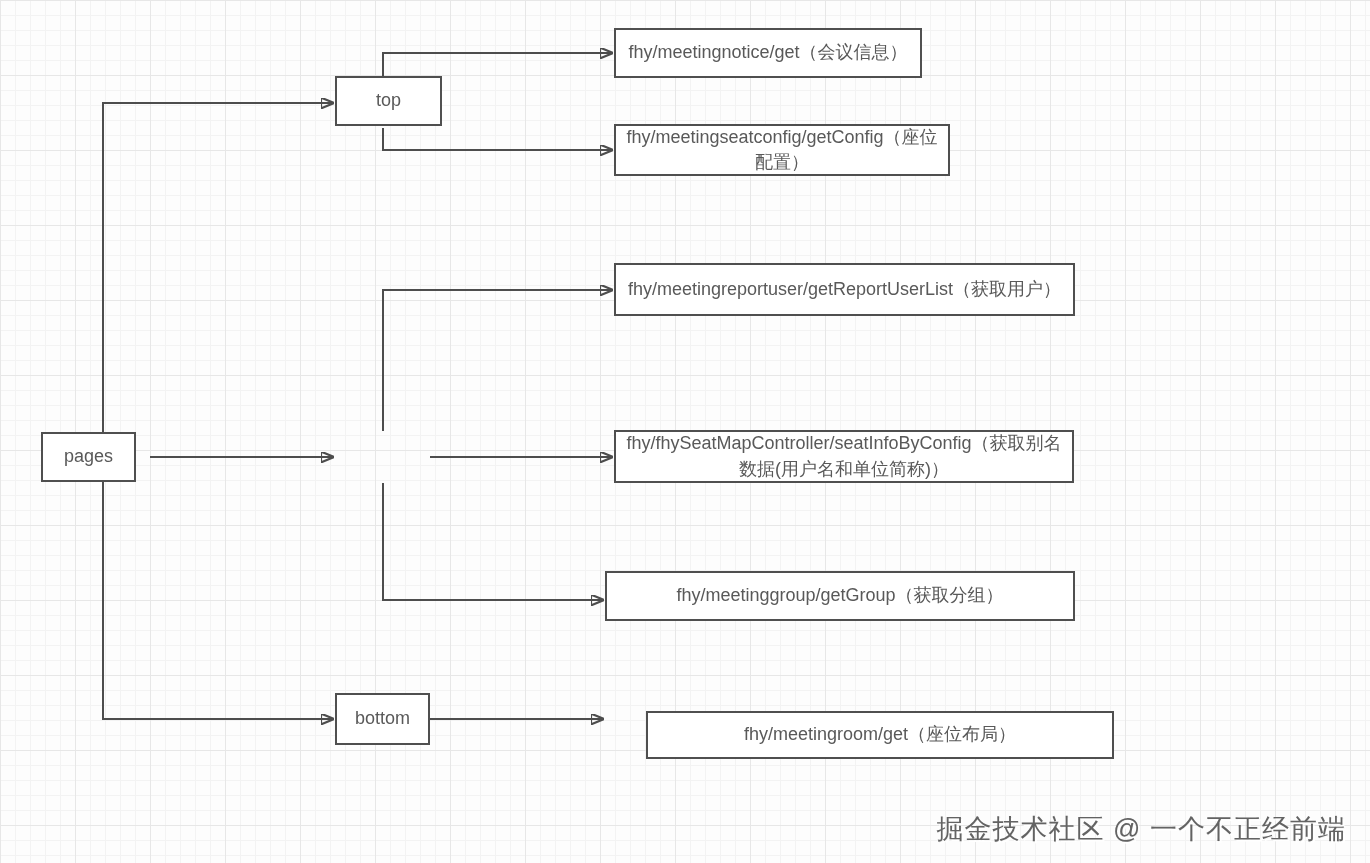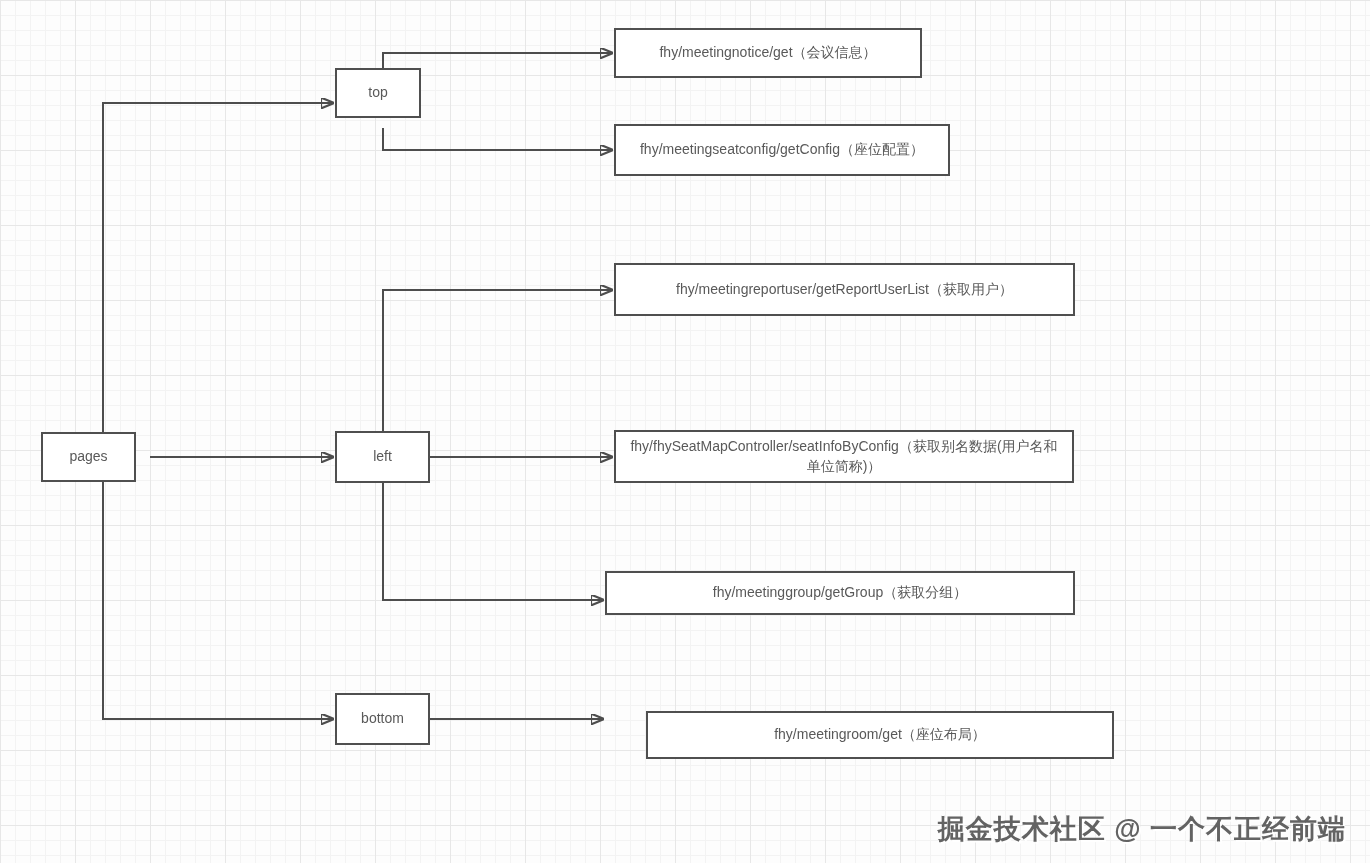--- a/index.html
+++ b/index.html
@@ -31,45 +31,45 @@
     fill: none;
     stroke: #4d4d4d;
     stroke-width: 2;
   }
   .node {
     position: absolute;
     box-sizing: border-box;
     background: #ffffff;
     border: 2px solid #4f4f4f;
     color: #595959;
-    font-size: 14px;
+    font-size: 18px;
     line-height: 1.4;
     display: flex;
     align-items: center;
     justify-content: center;
     text-align: center;
     padding: 0 10px;
   }
   
   .n-pages   { left: 41px;  top: 432px; width: 95px;  height: 50px; }
-  .n-top     { left: 335px; top: 68px;  width: 86px;  height: 50px; }
+  .n-top     { left: 335px; top: 76px;  width: 107px;  height: 50px; }
   .n-left    { left: 335px; top: 431px; width: 95px;  height: 52px; }
   .n-bottom  { left: 335px; top: 693px; width: 95px;  height: 52px; }
   .n-api1    { left: 614px; top: 28px;  width: 308px; height: 50px; }
   .n-api2    { left: 614px; top: 124px; width: 336px; height: 52px; }
   .n-api3    { left: 614px; top: 263px; width: 461px; height: 53px; }
   .n-api4    { left: 614px; top: 430px; width: 460px; height: 53px; }
-  .n-api5    { left: 605px; top: 571px; width: 470px; height: 44px; }
+  .n-api5    { left: 605px; top: 571px; width: 470px; height: 50px; }
   .n-api6    { left: 605px; top: 711px; width: 468px; height: 48px; margin-left: 41px; }
   .watermark {
     position: absolute;
     right: 24px;
     bottom: 16px;
     font-size: 27px;
-    font-weight: 700;
+    font-weight: 400;
     letter-spacing: 1px;
     color: #636363;
     text-shadow: 2px 2px 0 #ffffff, 1px 1px 0 #f2f2f2;
     white-space: nowrap;
   }
 </style>
 </head>
 <body>
 
 <div id="canvas">
@@ -88,21 +88,20 @@
     <path d="M383,431 L383,290 L613,290" marker-end="url(#arrow)"></path>
     <path d="M430,457 L613,457" marker-end="url(#arrow)"></path>
     <path d="M383,483 L383,600 L604,600" marker-end="url(#arrow)"></path>
     <path d="M430,719 L604,719" marker-end="url(#arrow)"></path>
   </svg>
 
   <div class="node n-pages">pages</div>
 
   <div class="node n-top">top</div>
 
-  <div class="node n-left">left</div>
 
   <div class="node n-bottom">bottom</div>
 
   <div class="node n-api1">fhy/meetingnotice/get（会议信息）</div>
 
   <div class="node n-api2">fhy/meetingseatconfig/getConfig（座位配置）</div>
 
   <div class="node n-api4">fhy/fhySeatMapController/seatInfoByConfig（获取别名数据(用户名和单位简称)）</div>
 
   <div class="node n-api3">fhy/meetingreportuser/getReportUserList（获取用户）</div>

